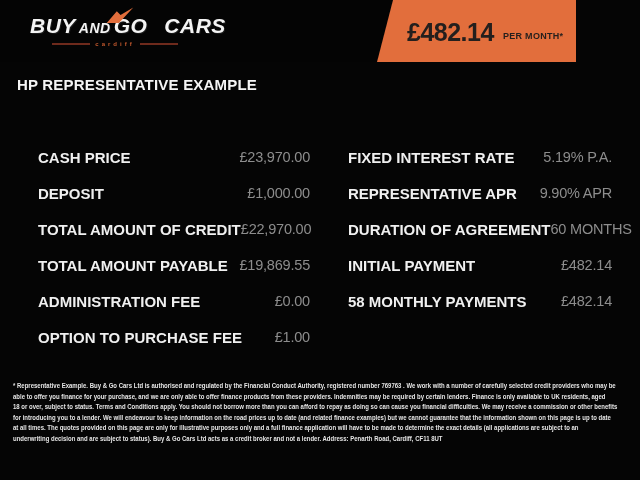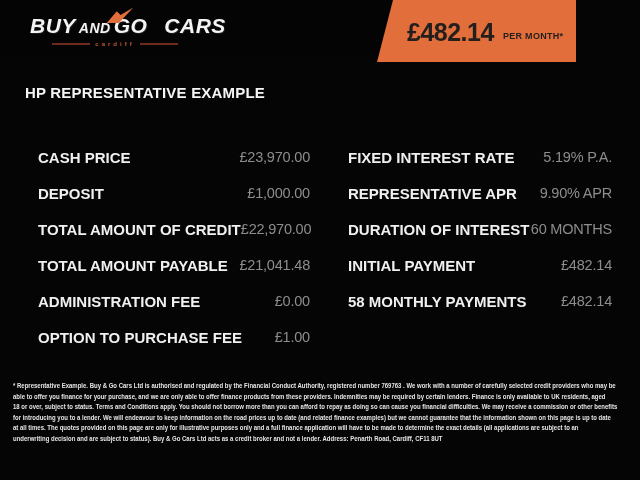--- a/index.html
+++ b/index.html
@@ -49,21 +49,21 @@
     align-self:center;margin-top:2px;
   }
   .price-suffix{
     color:#241f1d;font-weight:bold;font-size:9px;
     letter-spacing:0.3px;margin-left:9px;
     align-self:center;margin-top:10px;
   }
 
   
   .page-title{
-    position:absolute;left:17px;top:76px;margin:8px;
+    position:absolute;left:17px;top:76px;margin:0;
     color:#f5f5f5;font-size:15px;font-weight:bold;
     letter-spacing:0.2px;
   }
 
   
   .finance{position:absolute;top:139px;left:0;width:640px;}
   .col{position:absolute;top:0;}
   .col-left{left:38px;width:272px;}
   .col-right{left:348px;width:264px;}
   .frow{
@@ -132,21 +132,21 @@
       <div class="frow">
         <span class="flabel">DEPOSIT</span>
         <span class="fvalue">£1,000.00</span>
       </div>
       <div class="frow">
         <span class="flabel">TOTAL AMOUNT OF CREDIT</span>
         <span class="fvalue">£22,970.00</span>
       </div>
       <div class="frow">
         <span class="flabel">TOTAL AMOUNT PAYABLE</span>
-        <span class="fvalue">£21,041.48</span>
+        <span class="fvalue">£19,869.55</span>
       </div>
       <div class="frow">
         <span class="flabel">ADMINISTRATION FEE</span>
         <span class="fvalue">£0.00</span>
       </div>
       <div class="frow">
         <span class="flabel">OPTION TO PURCHASE FEE</span>
         <span class="fvalue">£1.00</span>
       </div>
     </div>
@@ -154,21 +154,21 @@
     <div class="col col-right">
       <div class="frow">
         <span class="flabel">FIXED INTEREST RATE</span>
         <span class="fvalue">5.19% P.A.</span>
       </div>
       <div class="frow">
         <span class="flabel">REPRESENTATIVE APR</span>
         <span class="fvalue">9.90% APR</span>
       </div>
       <div class="frow">
-        <span class="flabel">DURATION OF INTEREST</span>
+        <span class="flabel">DURATION OF AGREEMENT</span>
         <span class="fvalue">60 MONTHS</span>
       </div>
       <div class="frow">
         <span class="flabel">INITIAL PAYMENT</span>
         <span class="fvalue">£482.14</span>
       </div>
       <div class="frow">
         <span class="flabel">58 MONTHLY PAYMENTS</span>
         <span class="fvalue">£482.14</span>
       </div>

